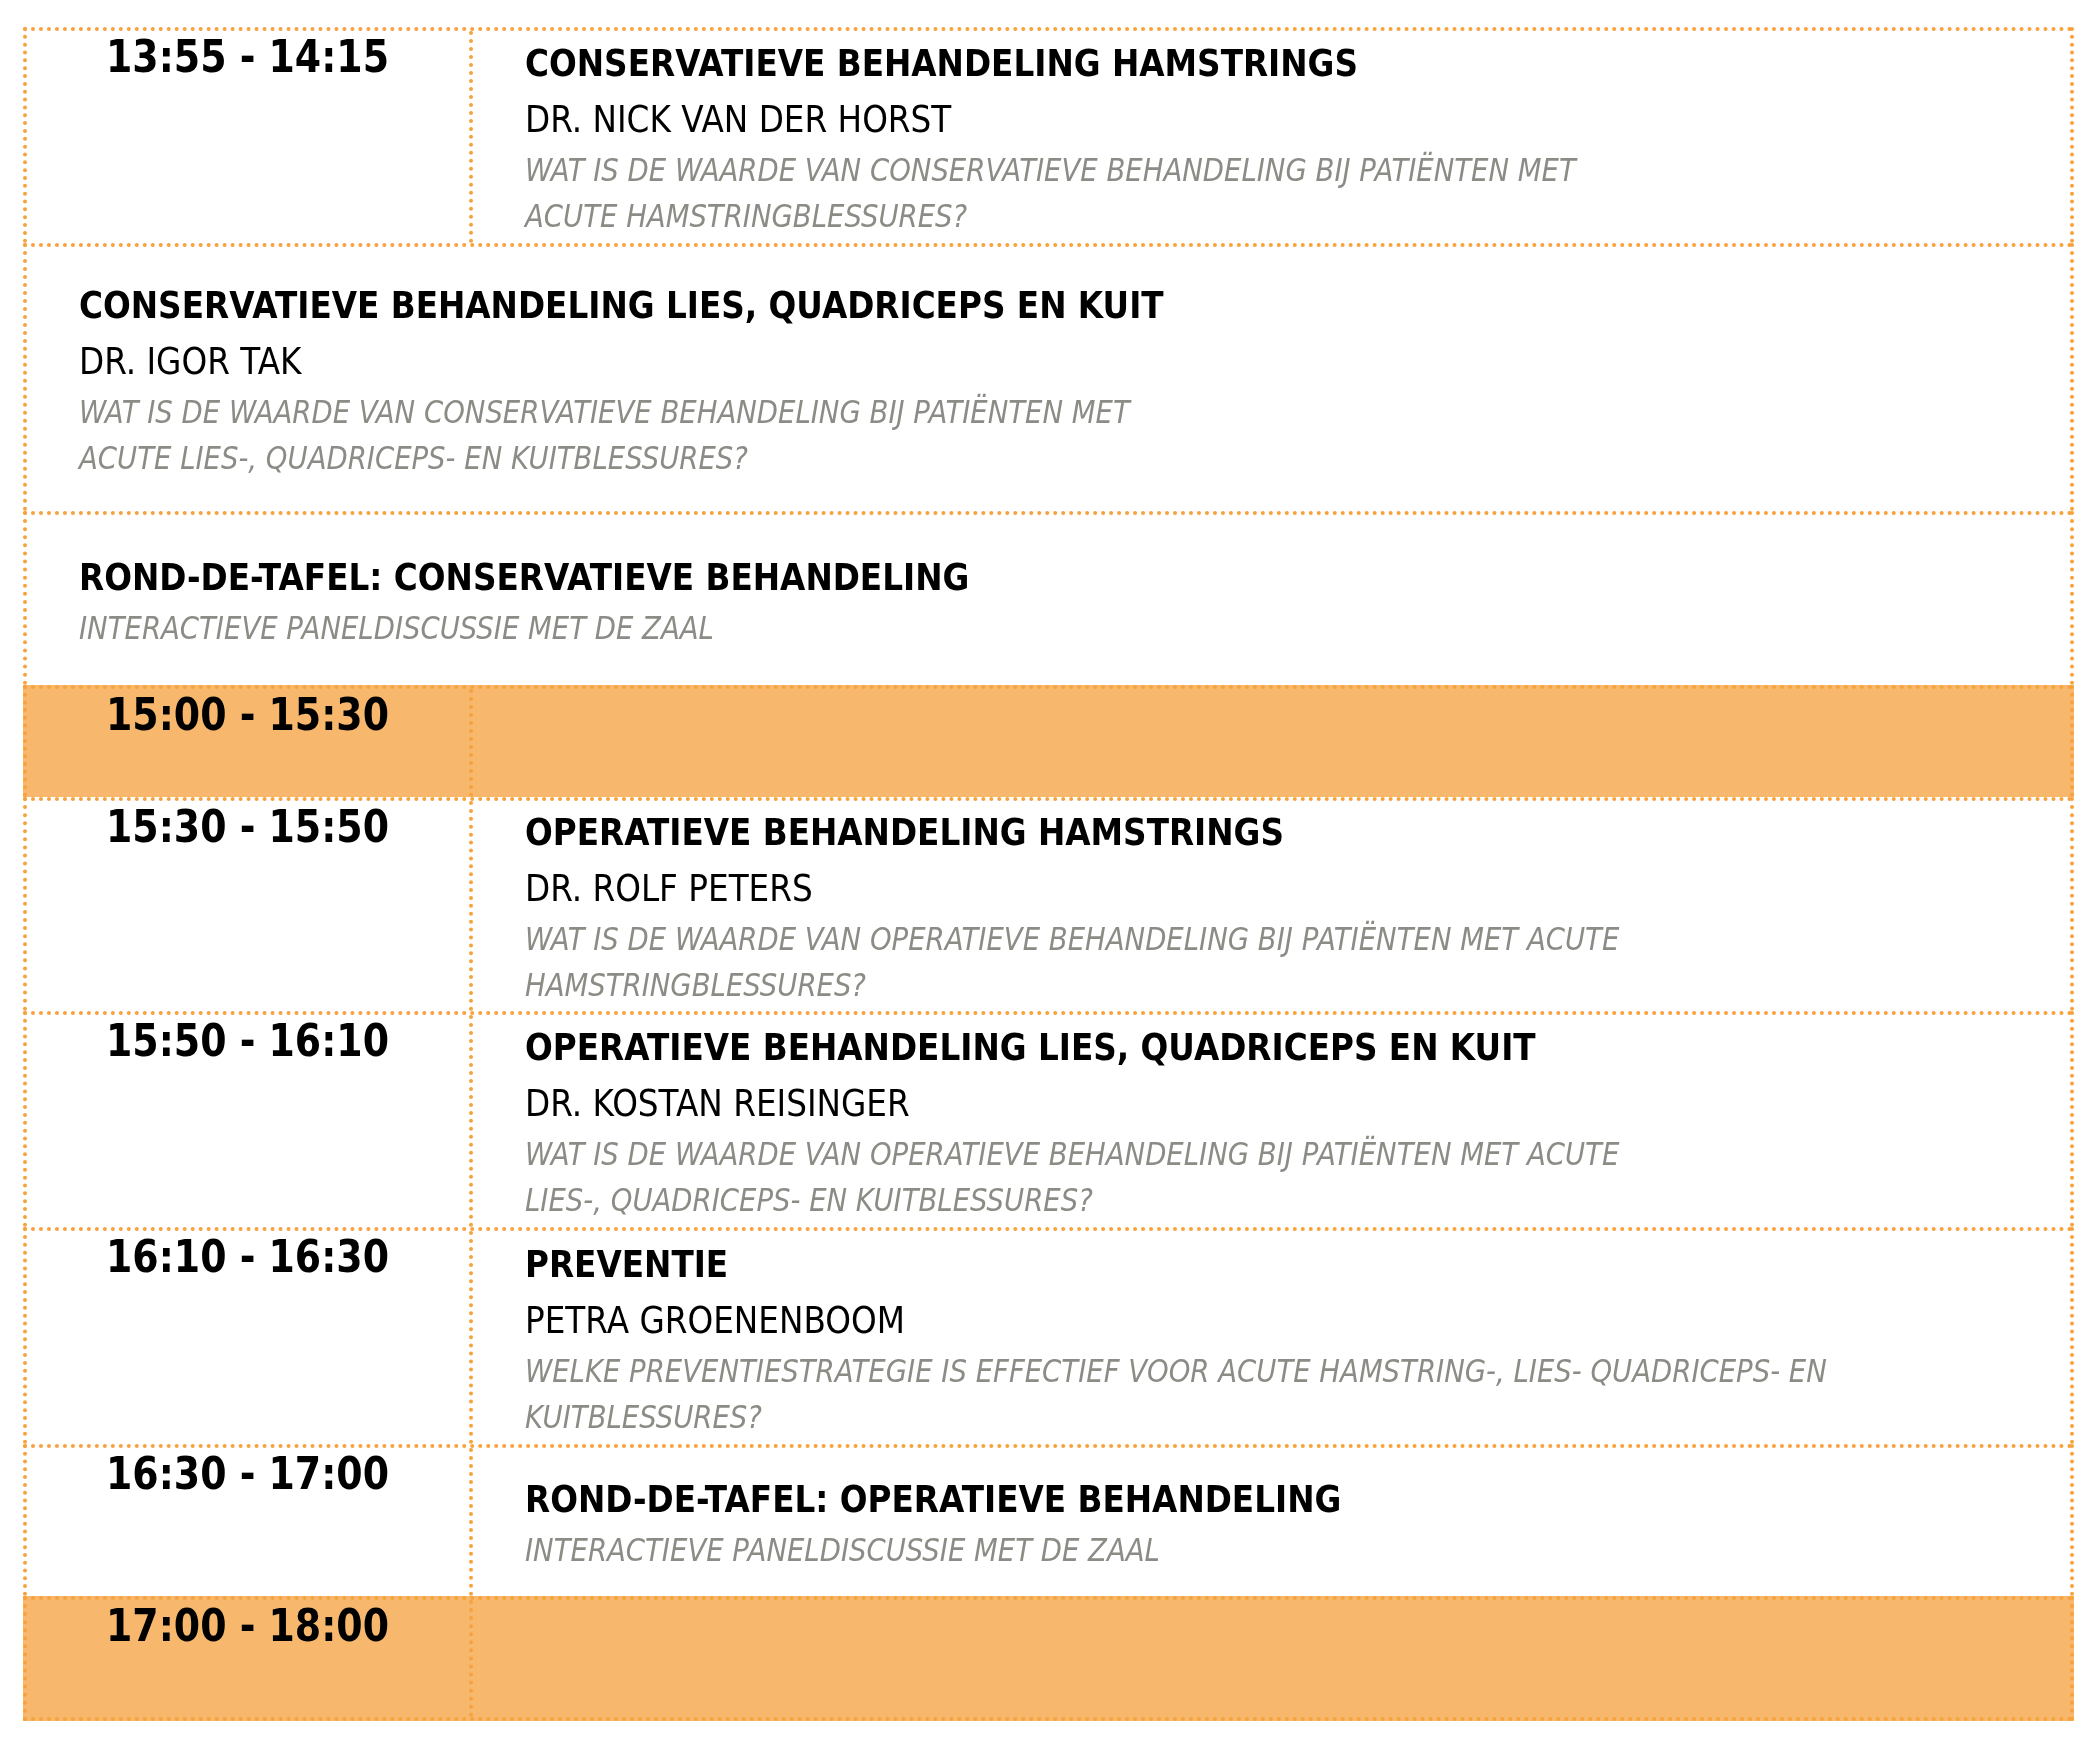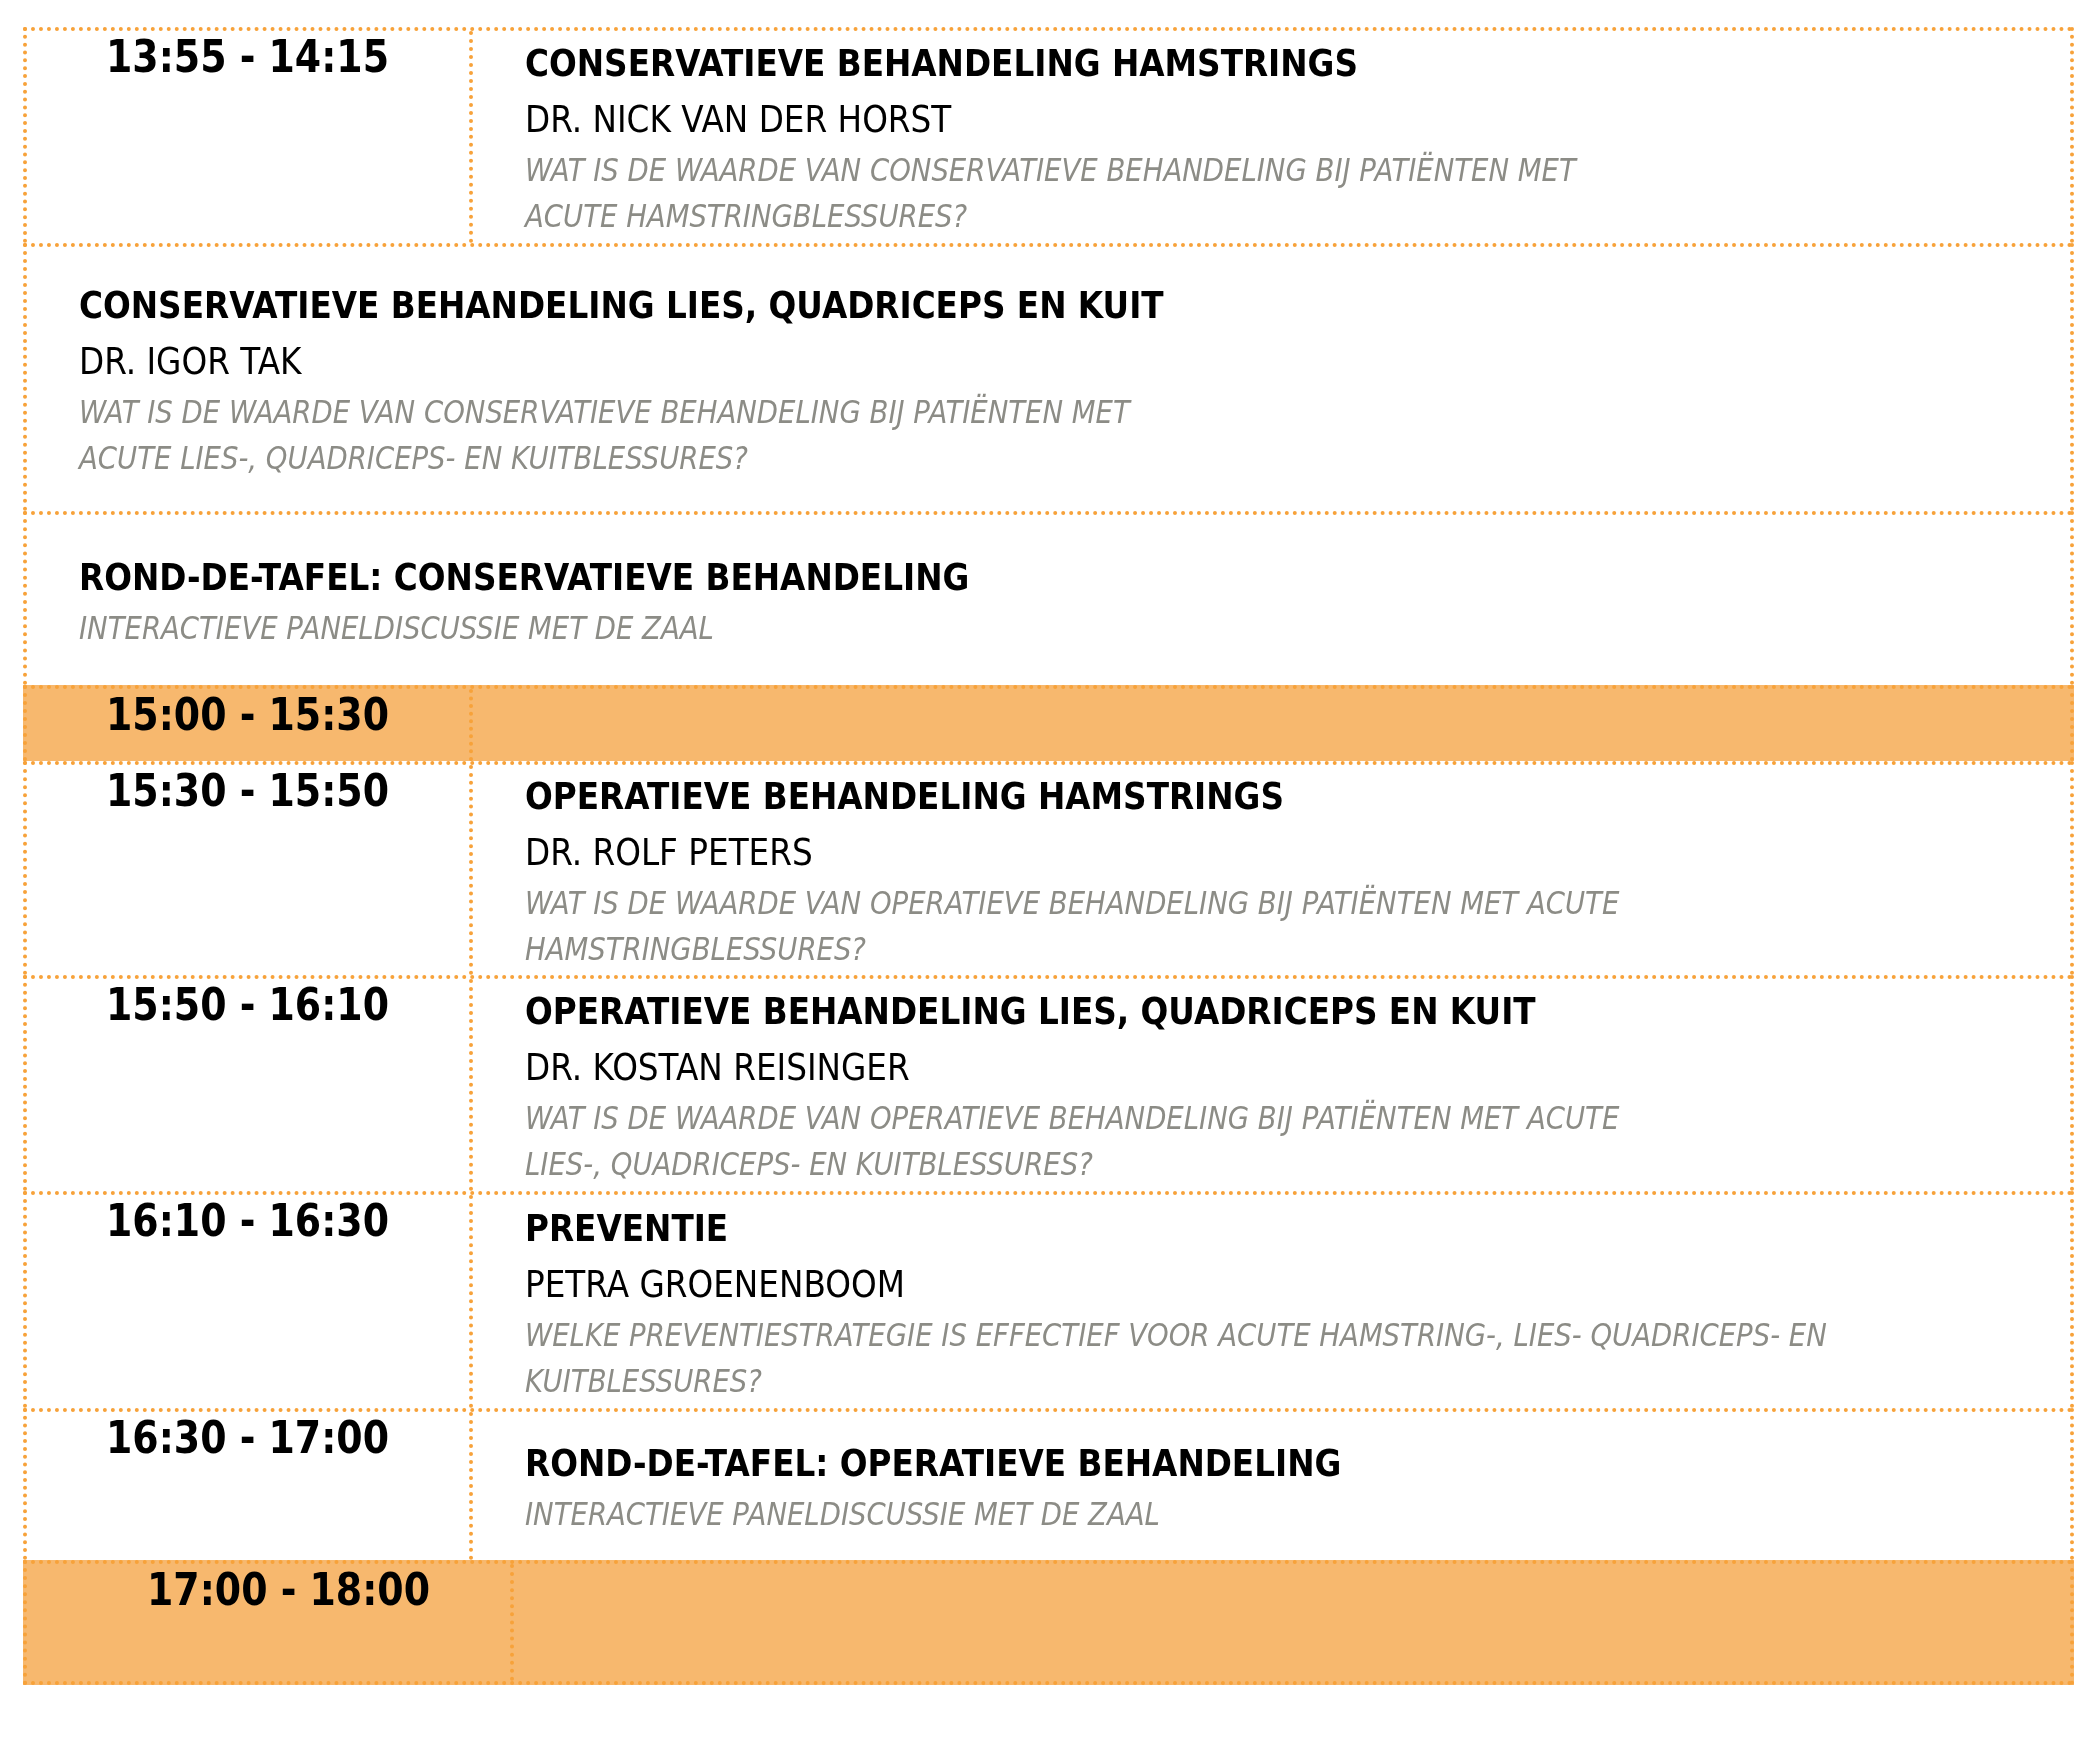--- a/index.html
+++ b/index.html
@@ -1,21 +1,21 @@
 <!DOCTYPE html>
 <html style="font-size:13px"><head>
 <meta charset="utf-8">
 <style>
   html, body { margin: 0; padding: 0; background: #ffffff; }
   body { width: 2095px; height: 1759px; position: relative; overflow: hidden;
          font-family: "DejaVu Sans", "Liberation Sans", sans-serif; }
   .schedule { position: absolute; left: 23px; top: 27px; width: 2051px; }
   .row { position: relative; display: flex; box-sizing: border-box;
          border-top: 4.1px dotted #f7a23a; border-left: 4.1px dotted #f7a23a; border-right: 4.1px dotted #f7a23a; }
-  .row.last { border-bottom: 4.1px dotted #f7a23a; padding-left: 41px; }
+  .row.last { border-bottom: 4.1px dotted #f7a23a; }
   .row.highlight { background: #f7b86e; }
   .time-wrap { width: 446px; flex: 0 0 446px; box-sizing: border-box; border-right: 4.1px dotted #f7a23a;
                display: flex; align-items: flex-start; justify-content: center; }
   .time-text { font-weight: bold; font-size: 44px; color: #000; display: inline-block;
                transform: scaleX(0.86); white-space: nowrap; }
   .content { flex: 1; padding-left: 52px; display: flex; flex-direction: column; justify-content: center; }
   .title { font-weight: bold; font-size: 38px; color: #000; line-height: 56px; white-space: nowrap;
            transform: scaleX(0.86); transform-origin: left center; }
   .speaker { font-size: 38px; color: #000; line-height: 56px; white-space: nowrap;
              transform: scaleX(0.86); transform-origin: left center; }
@@ -54,21 +54,21 @@
 
   <div class="row" style="height:174px">
     <div class="content">
       <div class="title">ROND-DE-TAFEL: CONSERVATIEVE BEHANDELING</div>
       <div class="desc">
         <div>INTERACTIEVE PANELDISCUSSIE MET DE ZAAL</div>
       </div>
     </div>
   </div>
 
-  <div class="row highlight" style="height:76px">
+  <div class="row highlight" style="height:112px">
     <div class="time-wrap">
       <span class="time-text">15:00 - 15:30</span>
     </div>
   </div>
 
   <div class="row" style="height:214px">
     <div class="time-wrap">
       <span class="time-text">15:30 - 15:50</span>
     </div>
     <div class="content">

